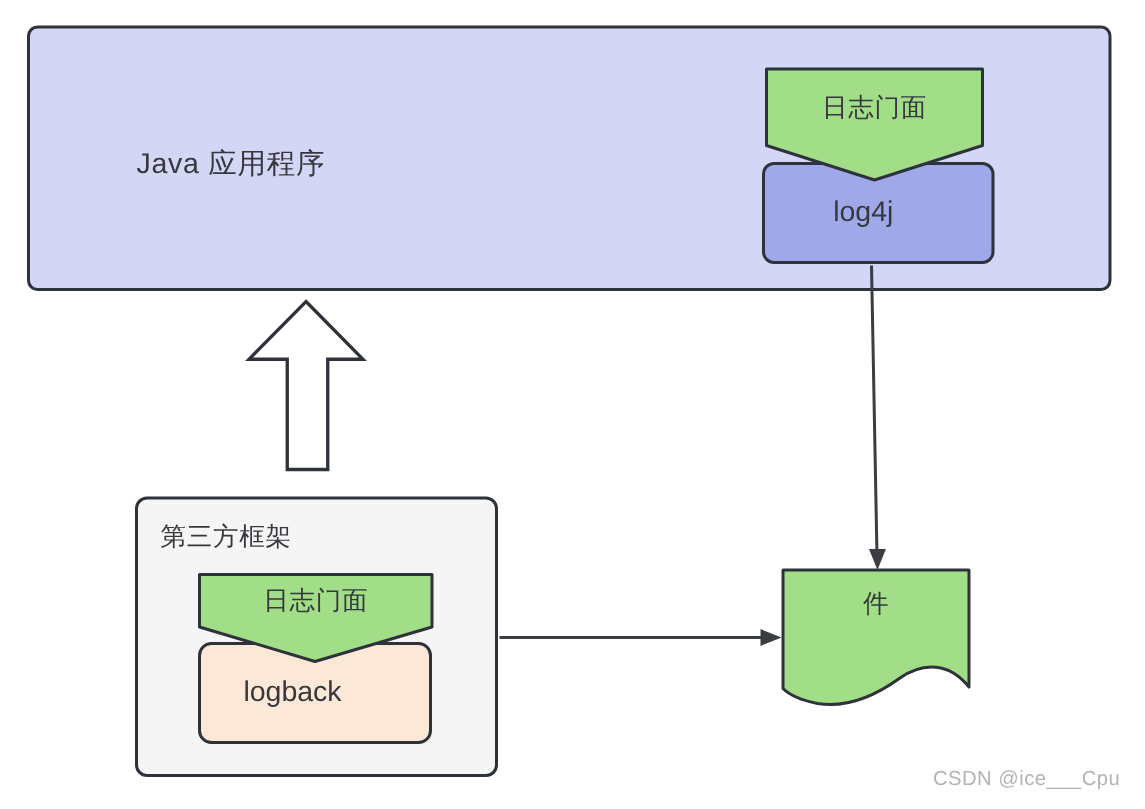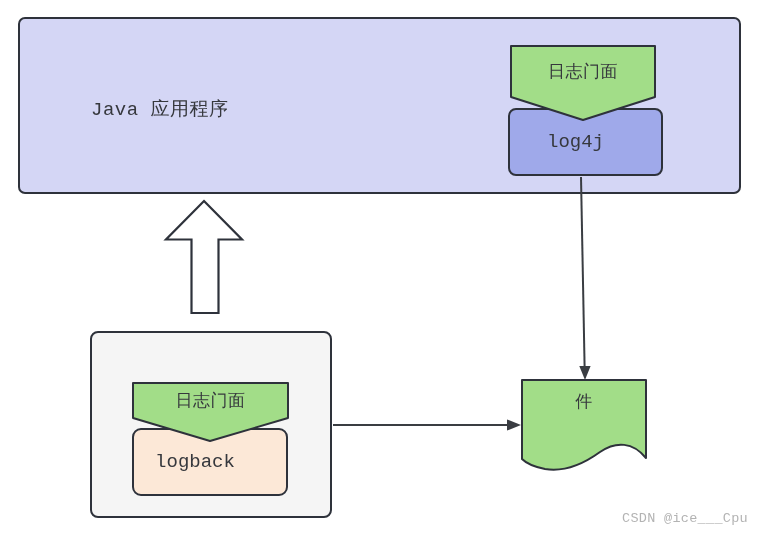--- a/index.html
+++ b/index.html
@@ -48,21 +48,20 @@
   }
   .logback-box {
     left: 132px; top: 428px; width: 156px; height: 68px;
     background: var(--logback-fill);
     border-radius: 9px;
   }
   .label {
     position: absolute;
     color: var(--text);
     white-space: nowrap;
-    font-family: Liberation Mono, monospace;
   }
   .center {
     display: flex;
     align-items: center;
     justify-content: center;
     text-align: center;
   }
   .app-label    { left: 91px;  top: 96px;  font-size: 19px; letter-spacing: 0.5px; }
   .frame-label  { left: 107px; top: 346px; font-size: 17px; letter-spacing: 0.5px; }
   .log4j-label  { left: 508px; top: 108px; width: 135px; height: 68px; font-size: 19px; }
@@ -94,20 +93,21 @@
 
   <div class="box log4j-box"></div>
   <div class="label center log4j-label">log4j</div>
 
   <svg class="shape" style="left:509px; top:44px;" width="148" height="78" viewBox="0 0 148 78">
     <polygon points="2,2 146,2 146,53 74,76 2,53" style="fill:var(--facade-fill); stroke:var(--box-stroke); stroke-width:2; stroke-linejoin:round;"></polygon>
   </svg>
   <div class="label center banner-label-top">日志门面</div>
 
   <div class="box frame-box"></div>
+  <div class="label frame-label">第三方框架</div>
 
   <div class="box logback-box"></div>
   <div class="label center logback-label">logback</div>
 
   <svg class="shape" style="left:131px; top:381px;" width="159" height="63" viewBox="0 0 159 63">
     <polygon points="2,2 157,2 157,37 79,60 2,37" style="fill:var(--facade-fill); stroke:var(--box-stroke); stroke-width:2; stroke-linejoin:round;"></polygon>
   </svg>
   <div class="label center banner-label-bottom">日志门面</div>
 
   <svg class="shape" style="left:520px; top:378px;" width="130" height="100" viewBox="0 0 130 100">

